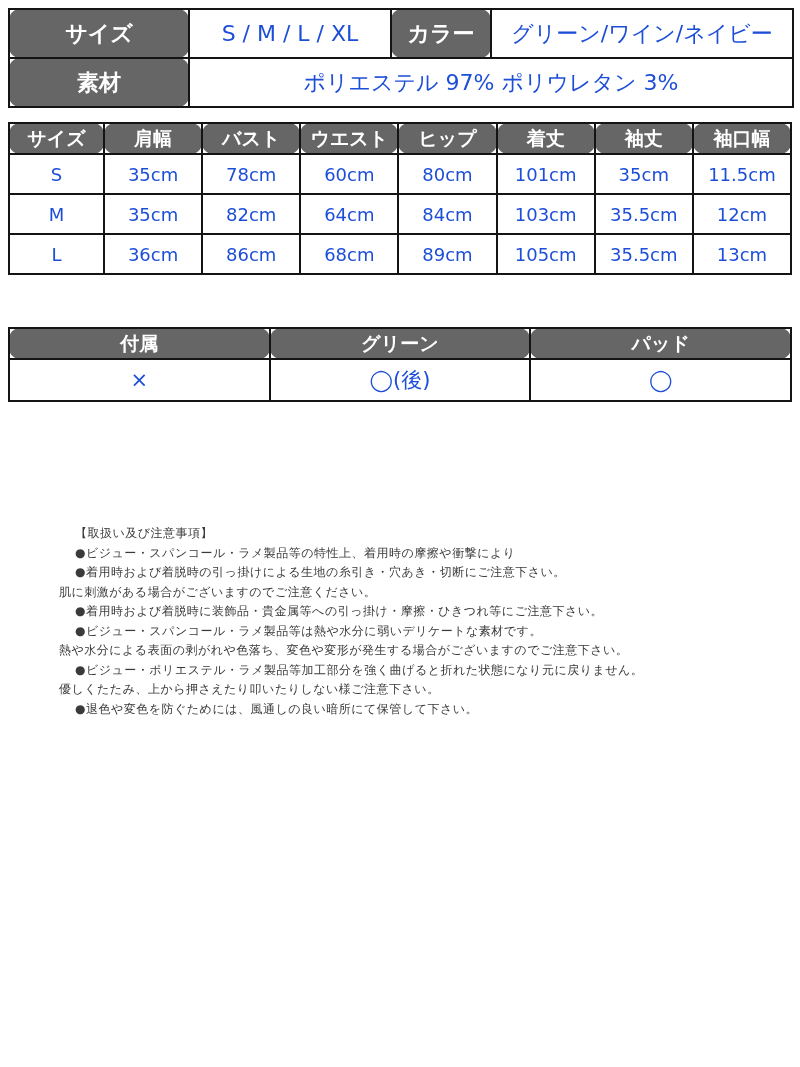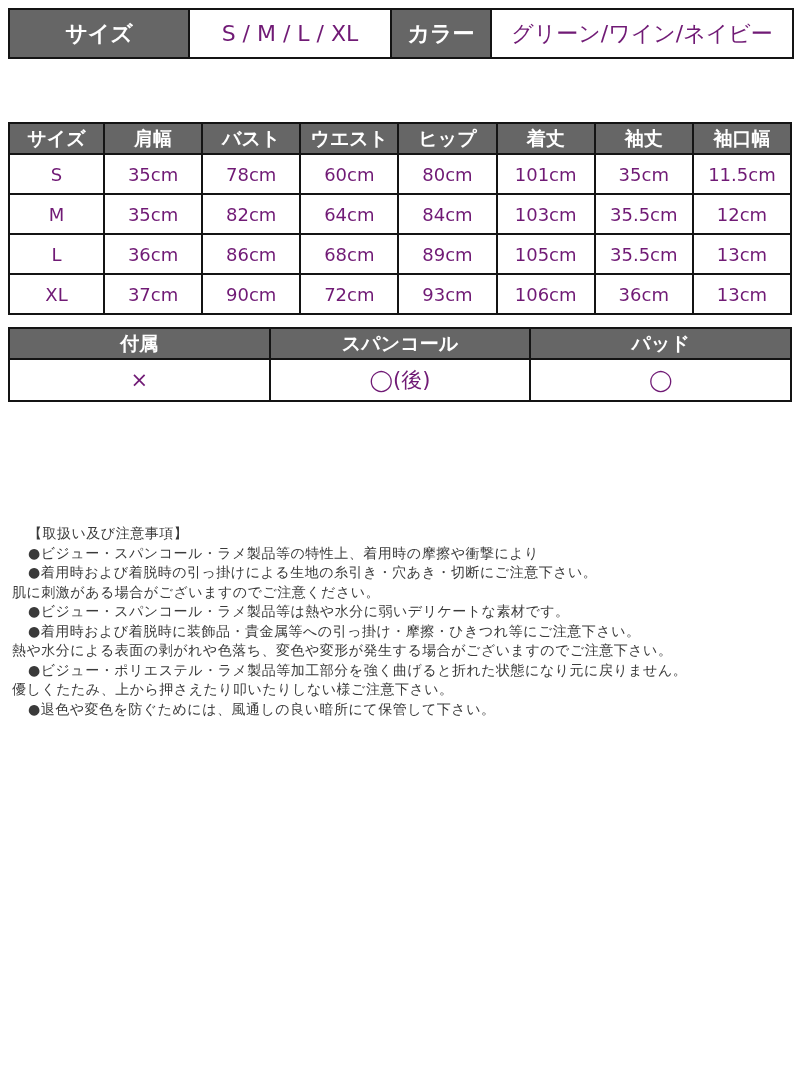--- a/index.html
+++ b/index.html
@@ -5,63 +5,67 @@
   html,body{margin:0;padding:0;background:#ffffff;}
   body{
     width:800px;height:1067px;
     font-family:"DejaVu Sans","Liberation Sans",sans-serif;
     -webkit-font-smoothing:antialiased;
   }
   .sheet{position:relative;width:800px;height:1067px;background:#fff;overflow:hidden;}
 
   table{border-collapse:collapse;table-layout:fixed;}
   td,th{border:2px solid #141414;padding:0;text-align:center;vertical-align:middle;overflow:hidden;white-space:nowrap;}
-  .dark{background:#666666;color:#ffffff;font-weight:bold;}
-  .val{color:#701a75;}
+  .dark{background:#666666;color:#ffffff;font-weight:bold;border-radius:11px;}
+  .val{color:#1d4ed8;}
 
   
   .info-table{position:absolute;left:8px;top:8px;width:784px;}
   .info-table td{height:47px;font-size:22px;}
   .info-table .dark{font-size:22px;}
 
   
   .measure-table{position:absolute;left:8px;top:122px;width:784px;}
   .measure-table th{height:29px;font-size:19px;}
   .measure-table td{height:38px;font-size:18px;}
 
   
   .features-wrap{position:absolute;left:8px;top:327px;width:686px;}
   .feat-table{width:784px;}
   .feat-table.second{margin-top:-2px;}
   .feat-table th{height:29px;font-size:19px;}
   .feat-table td{height:40px;font-size:21px;}
 
   
   .notes{position:absolute;left:12px;top:524px;width:780px;color:#3a3a3a;}
-  .note-line{font-size:14px;line-height:19.5px;letter-spacing:0.5px;}
+  .note-line{font-size:12px;line-height:19.5px;letter-spacing:0.5px;margin-left:47px;}
   .note-line.indent{padding-left:16px;}
 </style>
 </head>
 <body>
 
 <div class="sheet">
 
   <table class="info-table">
     <colgroup>
       <col style="width:180px">
         <col style="width:202px">
         <col style="width:100px">
         <col style="width:302px">
     </colgroup>
     <tbody>
         <tr>
       <td class="dark">サイズ</td>
       <td class="val">S / M / L / XL</td>
       <td class="dark">カラー</td>
       <td class="val">グリーン/ワイン/ネイビー</td>
+    </tr>
+    <tr>
+      <td class="dark">素材</td>
+      <td class="val" colspan="3">ポリエステル 97%  ポリウレタン 3%</td>
     </tr>
   </tbody>
     </table>
 
   <table class="measure-table">
     <colgroup>
       <col style="width:95px">
         <col>
         <col>
         <col>
@@ -104,56 +108,46 @@
     <tr>
       <td class="val">L</td>
       <td class="val">36cm</td>
       <td class="val">86cm</td>
       <td class="val">68cm</td>
       <td class="val">89cm</td>
       <td class="val">105cm</td>
       <td class="val">35.5cm</td>
       <td class="val">13cm</td>
     </tr>
-    <tr>
-      <td class="val">XL</td>
-      <td class="val">37cm</td>
-      <td class="val">90cm</td>
-      <td class="val">72cm</td>
-      <td class="val">93cm</td>
-      <td class="val">106cm</td>
-      <td class="val">36cm</td>
-      <td class="val">13cm</td>
-    </tr>
   </tbody>
     </table>
 
   <div class="features-wrap">
     <table class="feat-table">
       <tbody>
           <tr>
         <th class="dark">付属</th>
-        <th class="dark">スパンコール</th>
+        <th class="dark">グリーン</th>
         <th class="dark">パッド</th>
       </tr>
       <tr>
         <td class="val">×</td>
         <td class="val">◯(後)</td>
         <td class="val">◯</td>
       </tr>
     </tbody>
       </table>
   </div>
 
   <div class="notes">
     <div class="note-line indent">【取扱い及び注意事項】</div>
     <div class="note-line indent">●ビジュー・スパンコール・ラメ製品等の特性上、着用時の摩擦や衝撃により</div>
     <div class="note-line indent">●着用時および着脱時の引っ掛けによる生地の糸引き・穴あき・切断にご注意下さい。</div>
     <div class="note-line">肌に刺激がある場合がございますのでご注意ください。</div>
+    <div class="note-line indent">●着用時および着脱時に装飾品・貴金属等への引っ掛け・摩擦・ひきつれ等にご注意下さい。</div>
     <div class="note-line indent">●ビジュー・スパンコール・ラメ製品等は熱や水分に弱いデリケートな素材です。</div>
-    <div class="note-line indent">●着用時および着脱時に装飾品・貴金属等への引っ掛け・摩擦・ひきつれ等にご注意下さい。</div>
     <div class="note-line">熱や水分による表面の剥がれや色落ち、変色や変形が発生する場合がございますのでご注意下さい。</div>
     <div class="note-line indent">●ビジュー・ポリエステル・ラメ製品等加工部分を強く曲げると折れた状態になり元に戻りません。</div>
     <div class="note-line">優しくたたみ、上から押さえたり叩いたりしない様ご注意下さい。</div>
     <div class="note-line indent">●退色や変色を防ぐためには、風通しの良い暗所にて保管して下さい。</div>
   </div>
 
 </div>
 
 </body></html>

